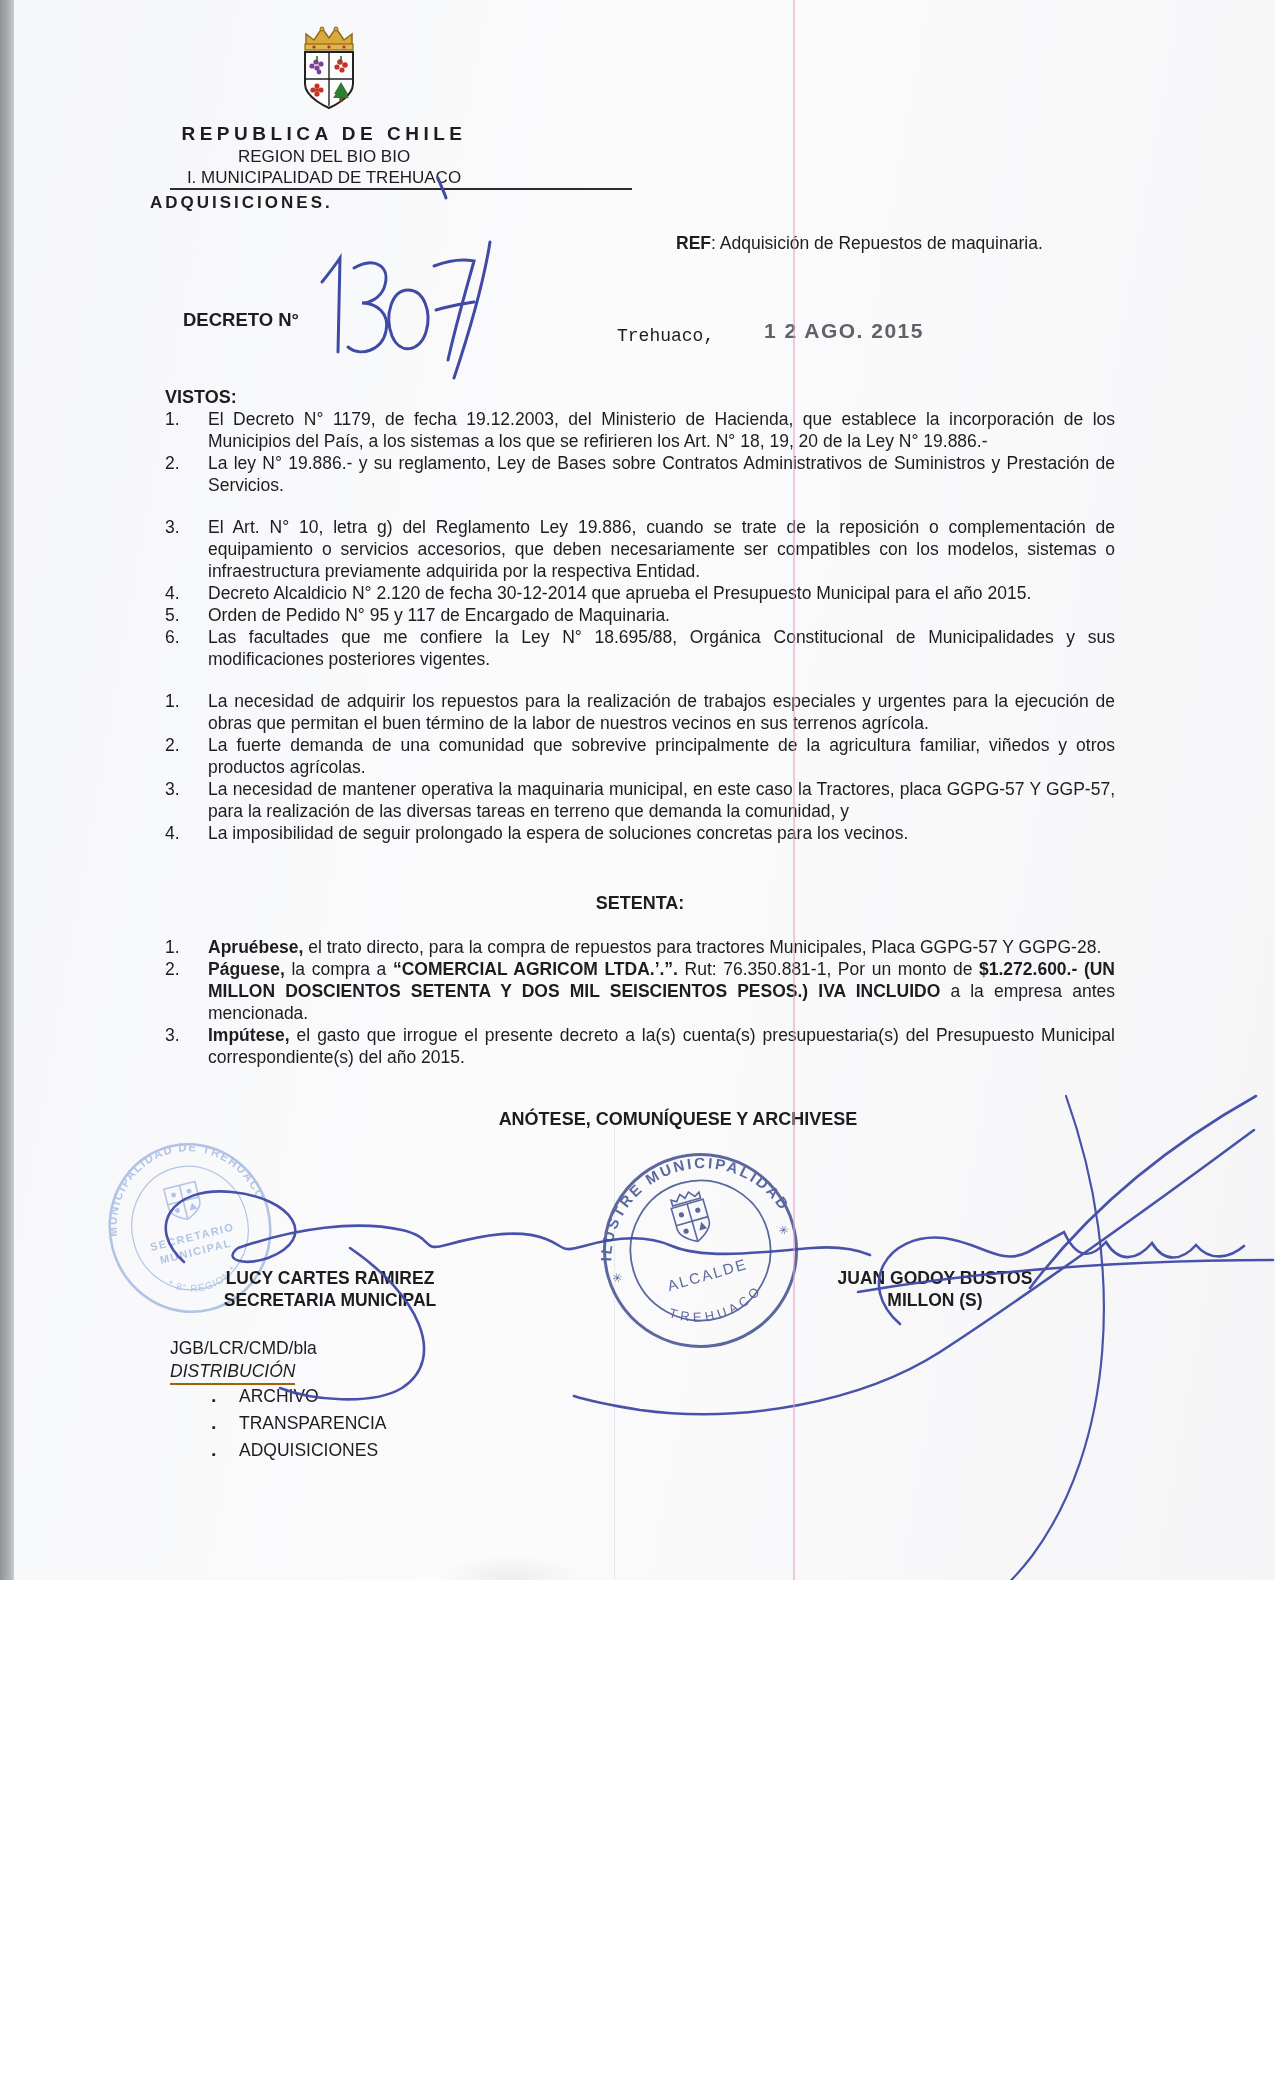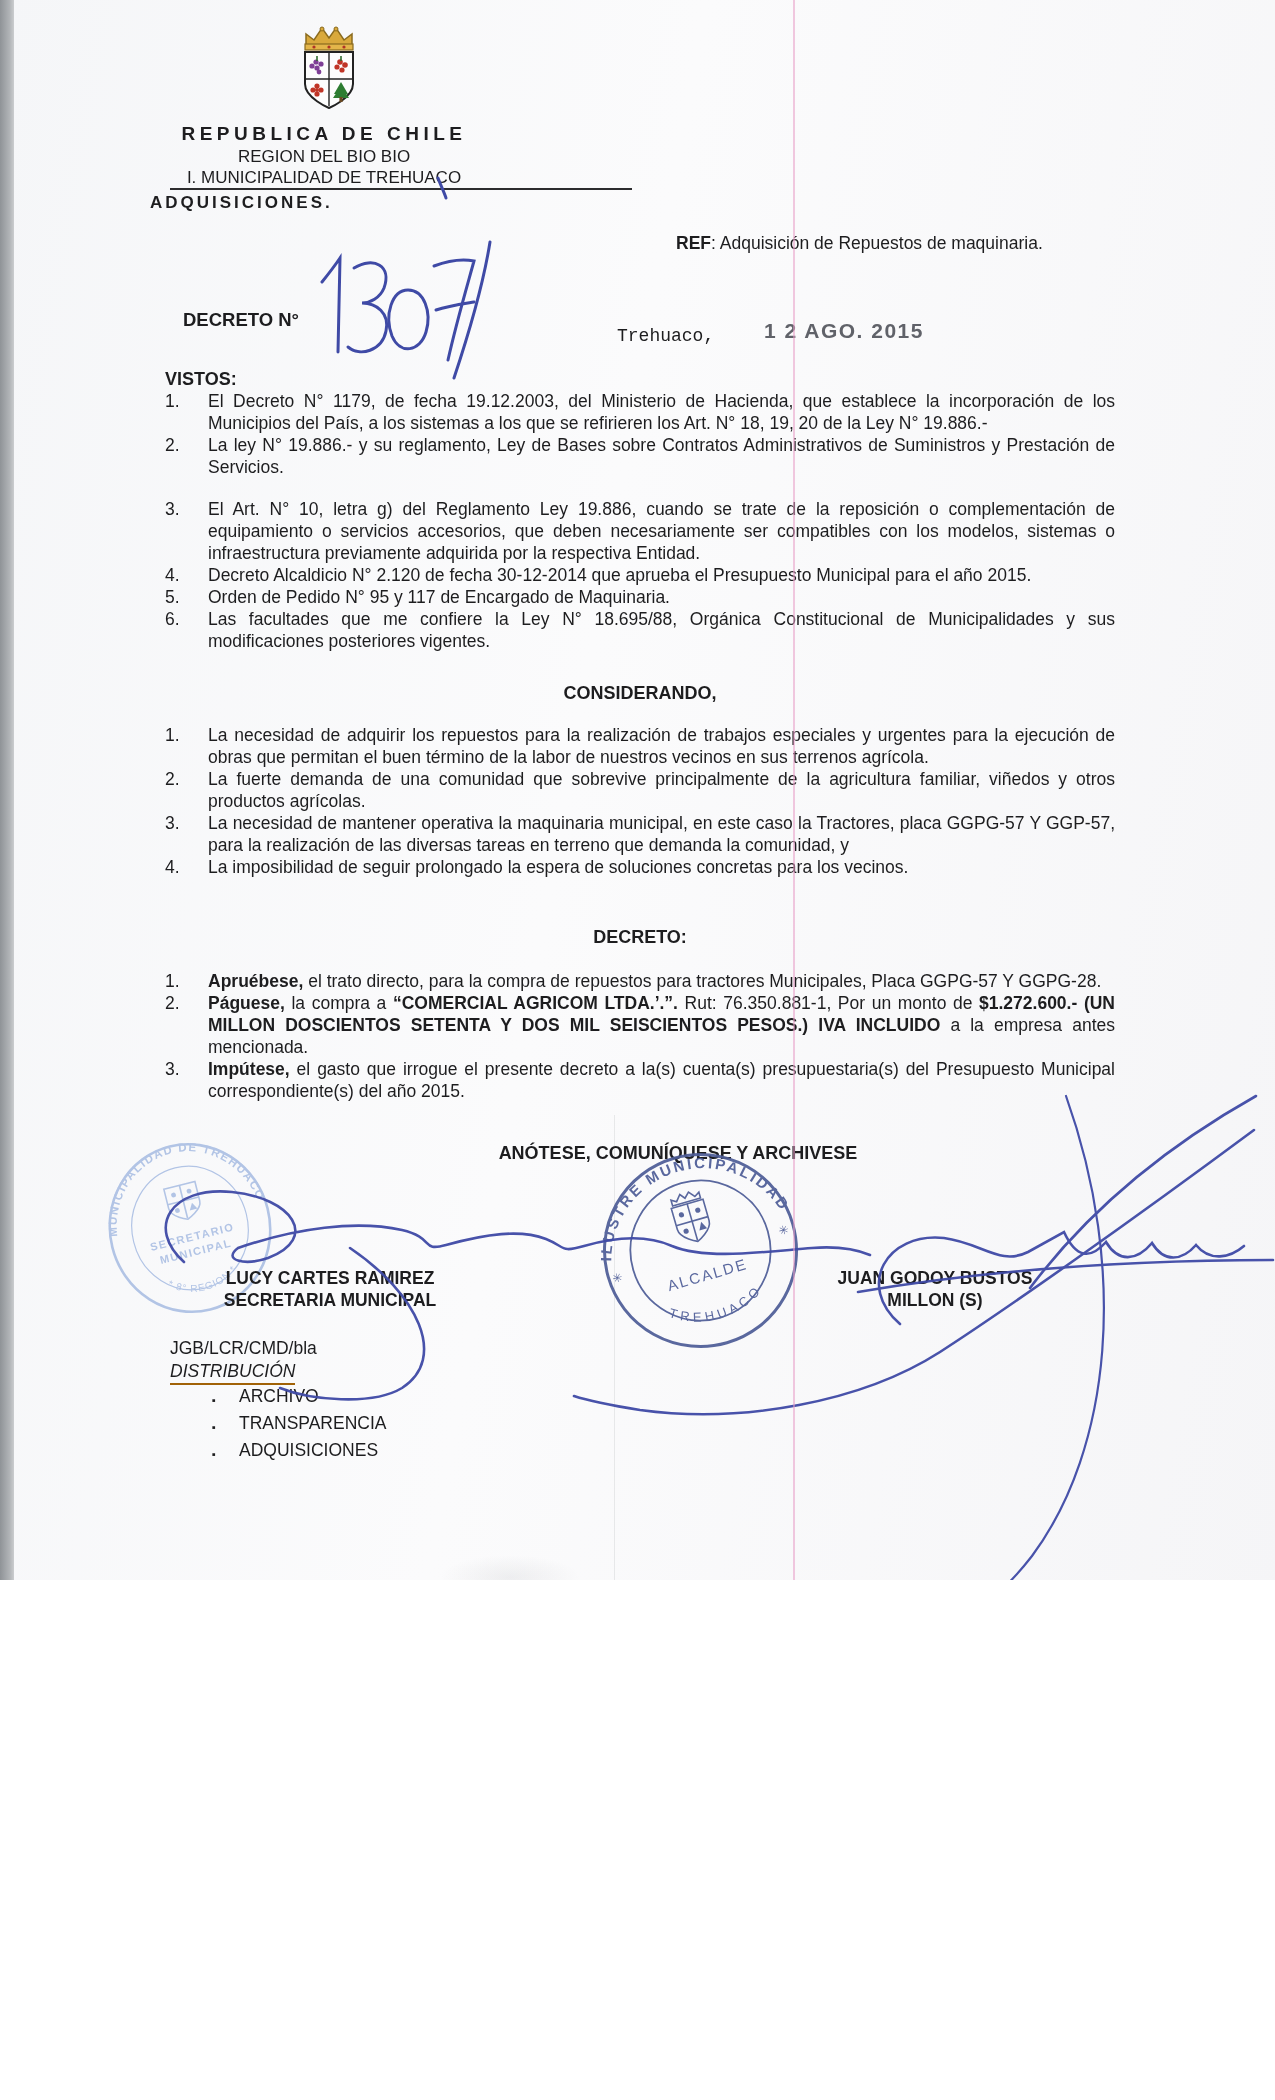--- a/index.html
+++ b/index.html
@@ -25,21 +25,21 @@
   .hdr-l3{font-size:17px;margin-top:1px;}
   .hdr-rule{position:absolute;left:170px;top:188px;width:462px;height:2px;background:#2c2c2e;}
   .dept{left:150px;top:193px;width:348px;font-weight:bold;
         font-size:17px;letter-spacing:3px;}
   .ref{left:676px;top:233px;font-size:17.5px;text-align:right;}
   .decree-line{left:183px;top:309px;font-size:18.5px;font-weight:bold;}
   .place{left:617px;top:326px;font-size:18px;font-family:Liberation Mono, monospace;}
   .datestamp{left:764px;top:319px;font-size:21px;font-weight:bold;
         color:rgba(82,85,92,.92);letter-spacing:1.5px;white-space:nowrap;}
   
-  .content{left:165px;top:368px;width:950px;font-size:17.5px;line-height:22px;}
+  .content{left:165px;top:386px;width:950px;font-size:17.5px;line-height:22px;}
   .sec-title{font-weight:bold;font-size:18px;}
   .li{display:flex;}
   .li .num{width:43px;flex:none;}
   .li .txt{flex:1;text-align:justify;}
   #vistos .li:nth-of-type(3){margin-top:20px;}
   .heading{font-weight:bold;font-size:18px;text-align:center;}
   #considerando-h{margin-top:30px;}
   #considerando{margin-top:20px;}
   #decreto-h{margin-top:48px;}
   #decreto{margin-top:22px;}
@@ -164,21 +164,20 @@
           <span class="num">5.</span>
           <span class="txt">Orden de Pedido N° 95 y 117  de Encargado de Maquinaria.</span>
         </div>
 
         <div class="li">
           <span class="num">6.</span>
           <span class="txt">Las facultades que me confiere la Ley N° 18.695/88, Orgánica Constitucional de Municipalidades y sus modificaciones posteriores vigentes.</span>
         </div>
       </div>
 
-    <div class="heading" id="considerando-h">CONSIDERANDO,</div>
     <div id="considerando">
 
         <div class="li">
           <span class="num">1.</span>
           <span class="txt">La necesidad de adquirir los repuestos  para  la realización de trabajos especiales y urgentes para la ejecución de obras que permitan el buen término de la labor de nuestros vecinos en sus terrenos agrícola.</span>
         </div>
 
         <div class="li">
           <span class="num">2.</span>
           <span class="txt">La fuerte demanda de una comunidad que sobrevive principalmente de la agricultura familiar, viñedos y otros productos agrícolas.</span>
@@ -188,21 +187,21 @@
           <span class="num">3.</span>
           <span class="txt">La necesidad de mantener operativa la maquinaria municipal, en este caso la Tractores, placa GGPG-57 Y GGP-57, para la realización de las diversas tareas en terreno que demanda  la comunidad, y</span>
         </div>
 
         <div class="li">
           <span class="num">4.</span>
           <span class="txt">La imposibilidad de seguir prolongado la espera de soluciones concretas para los vecinos.</span>
         </div>
       </div>
 
-    <div class="heading" id="decreto-h">DECRETO:</div>
+    <div class="heading" id="decreto-h">SETENTA:</div>
     <div id="decreto">
 
         <div class="li">
           <span class="num">1.</span>
           <span class="txt"><b>Apruébese,</b><span>  el trato directo, para la compra de repuestos para tractores Municipales, Placa GGPG-57 Y GGPG-28.</span></span>
         </div>
 
         <div class="li">
           <span class="num">2.</span>
           <span class="txt"><b>Páguese,</b><span>  la compra a  </span><b>“COMERCIAL AGRICOM LTDA.’.”.</b><span> Rut: 76.350.881-1, Por un monto de </span><b>$1.272.600.- (UN MILLON DOSCIENTOS SETENTA Y DOS MIL SEISCIENTOS  PESOS.) IVA INCLUIDO</b><span> a la empresa antes mencionada.</span></span>

